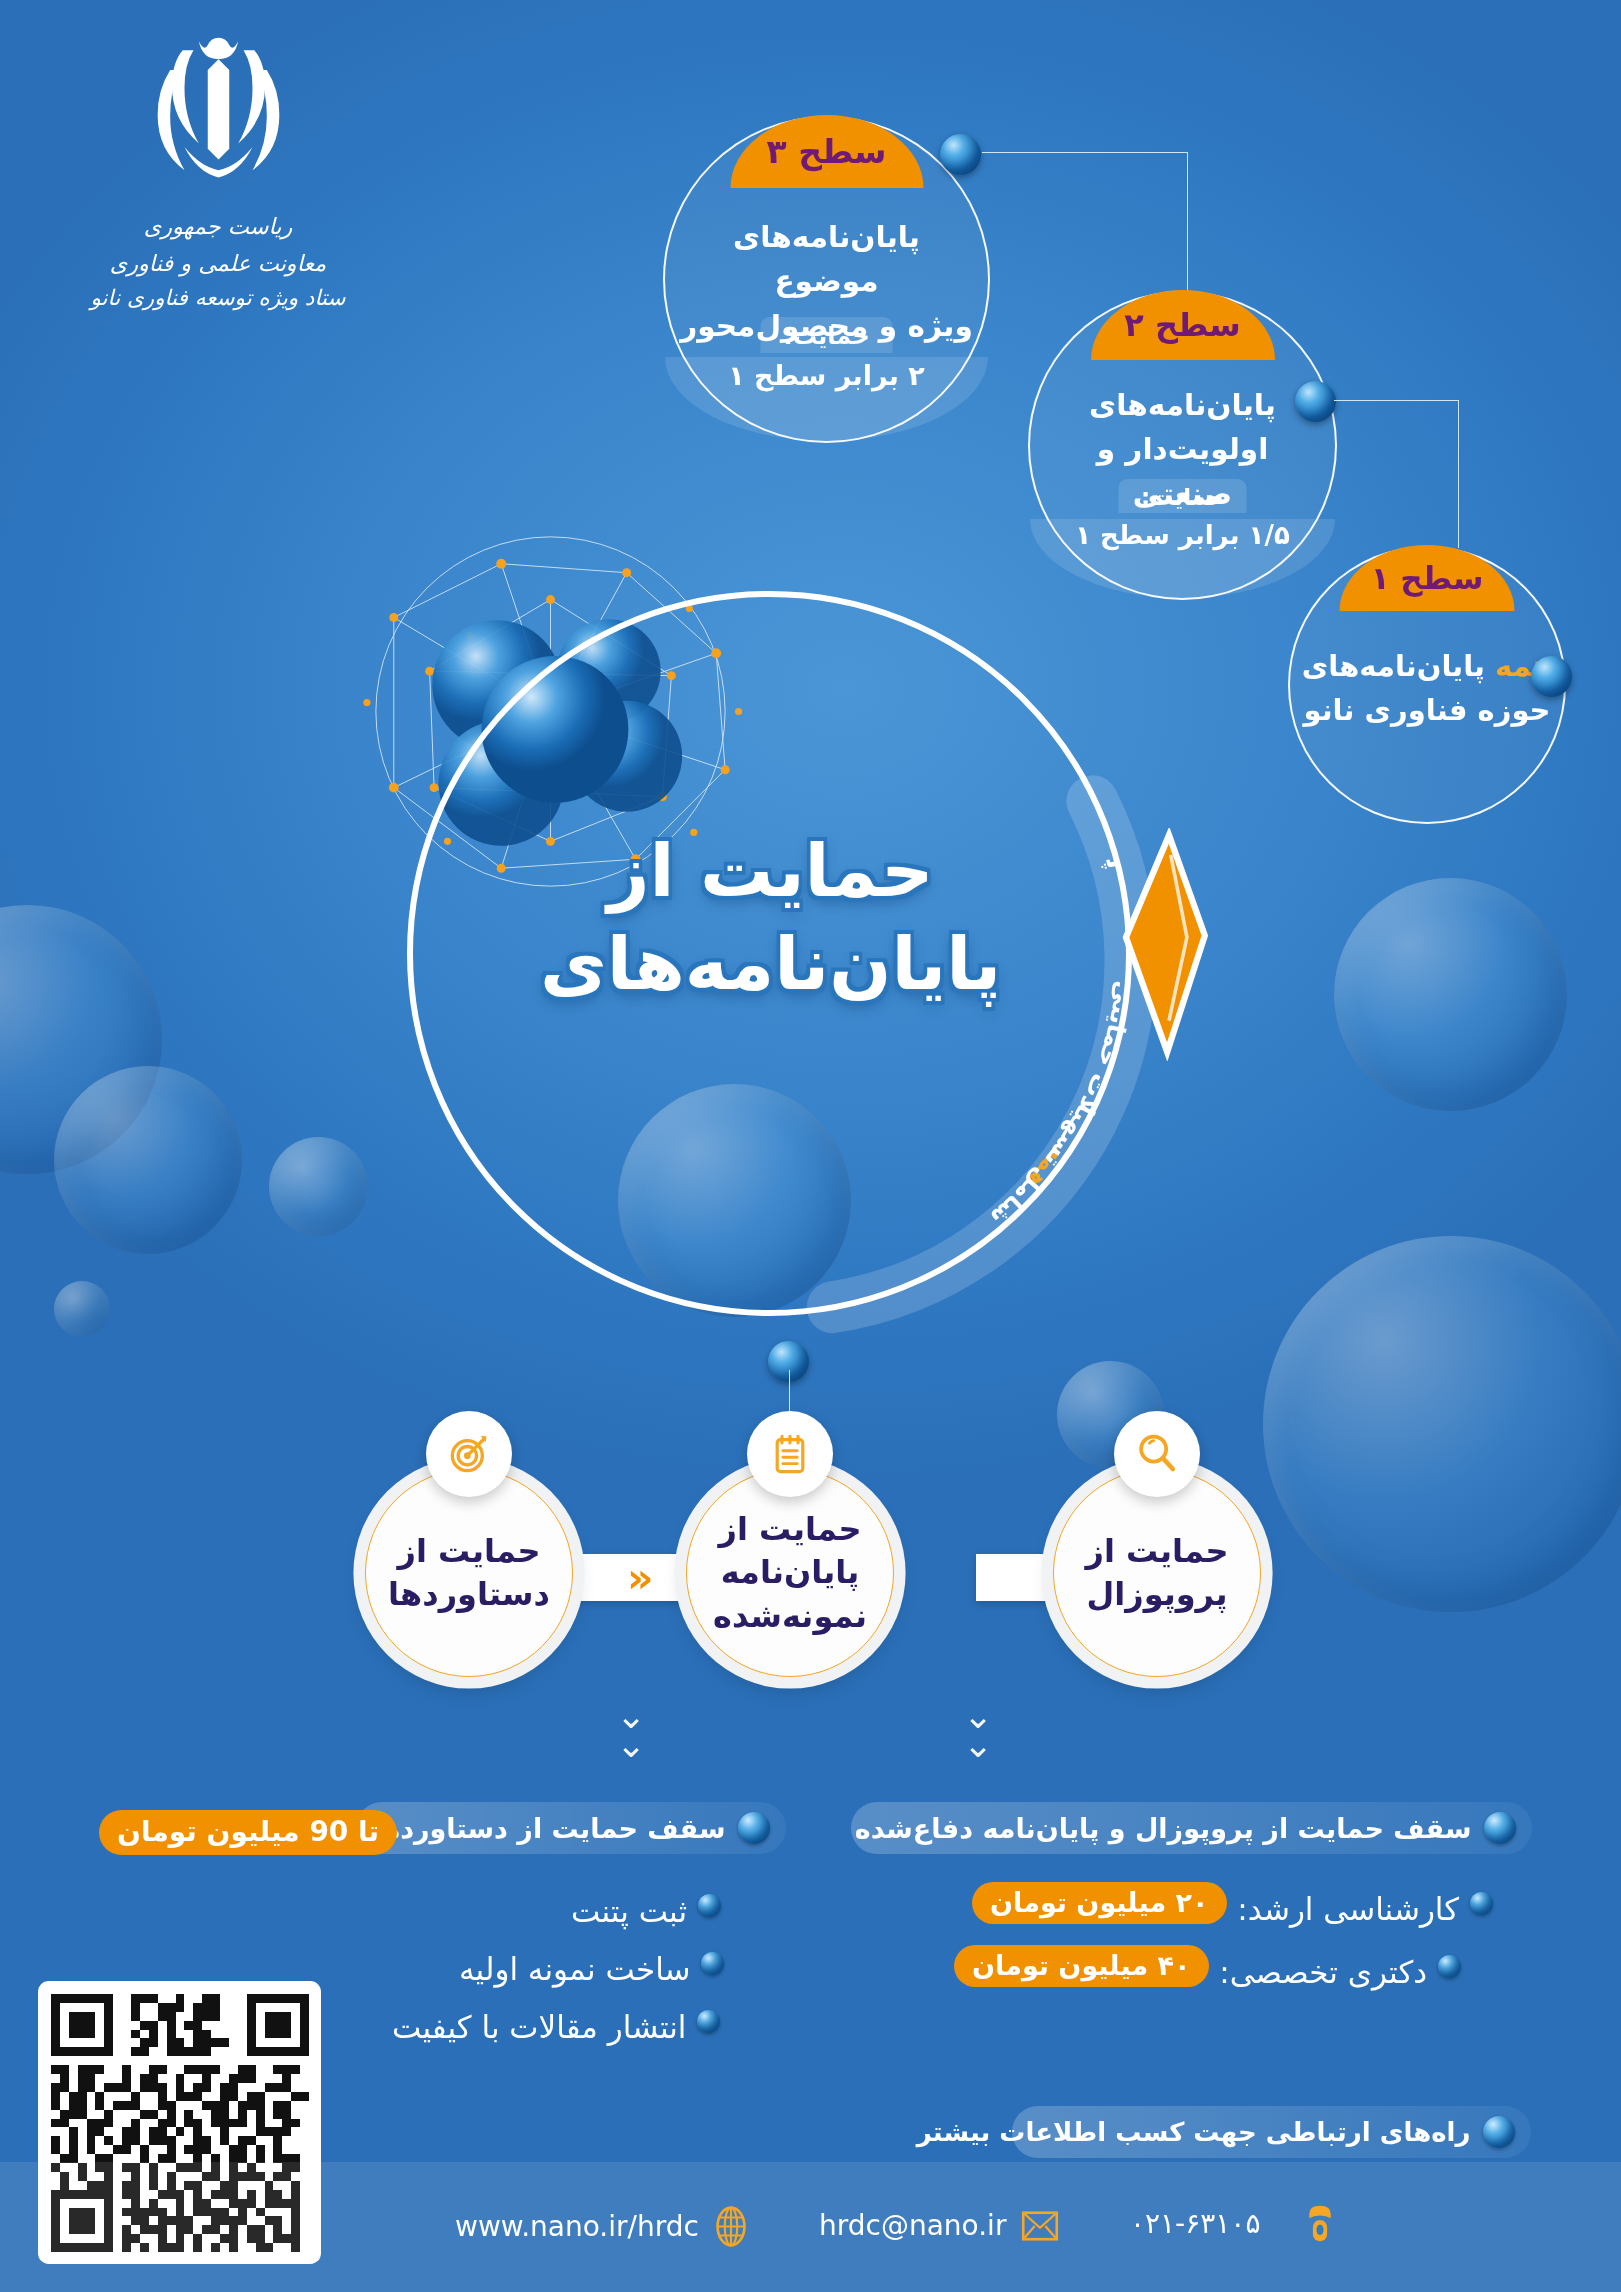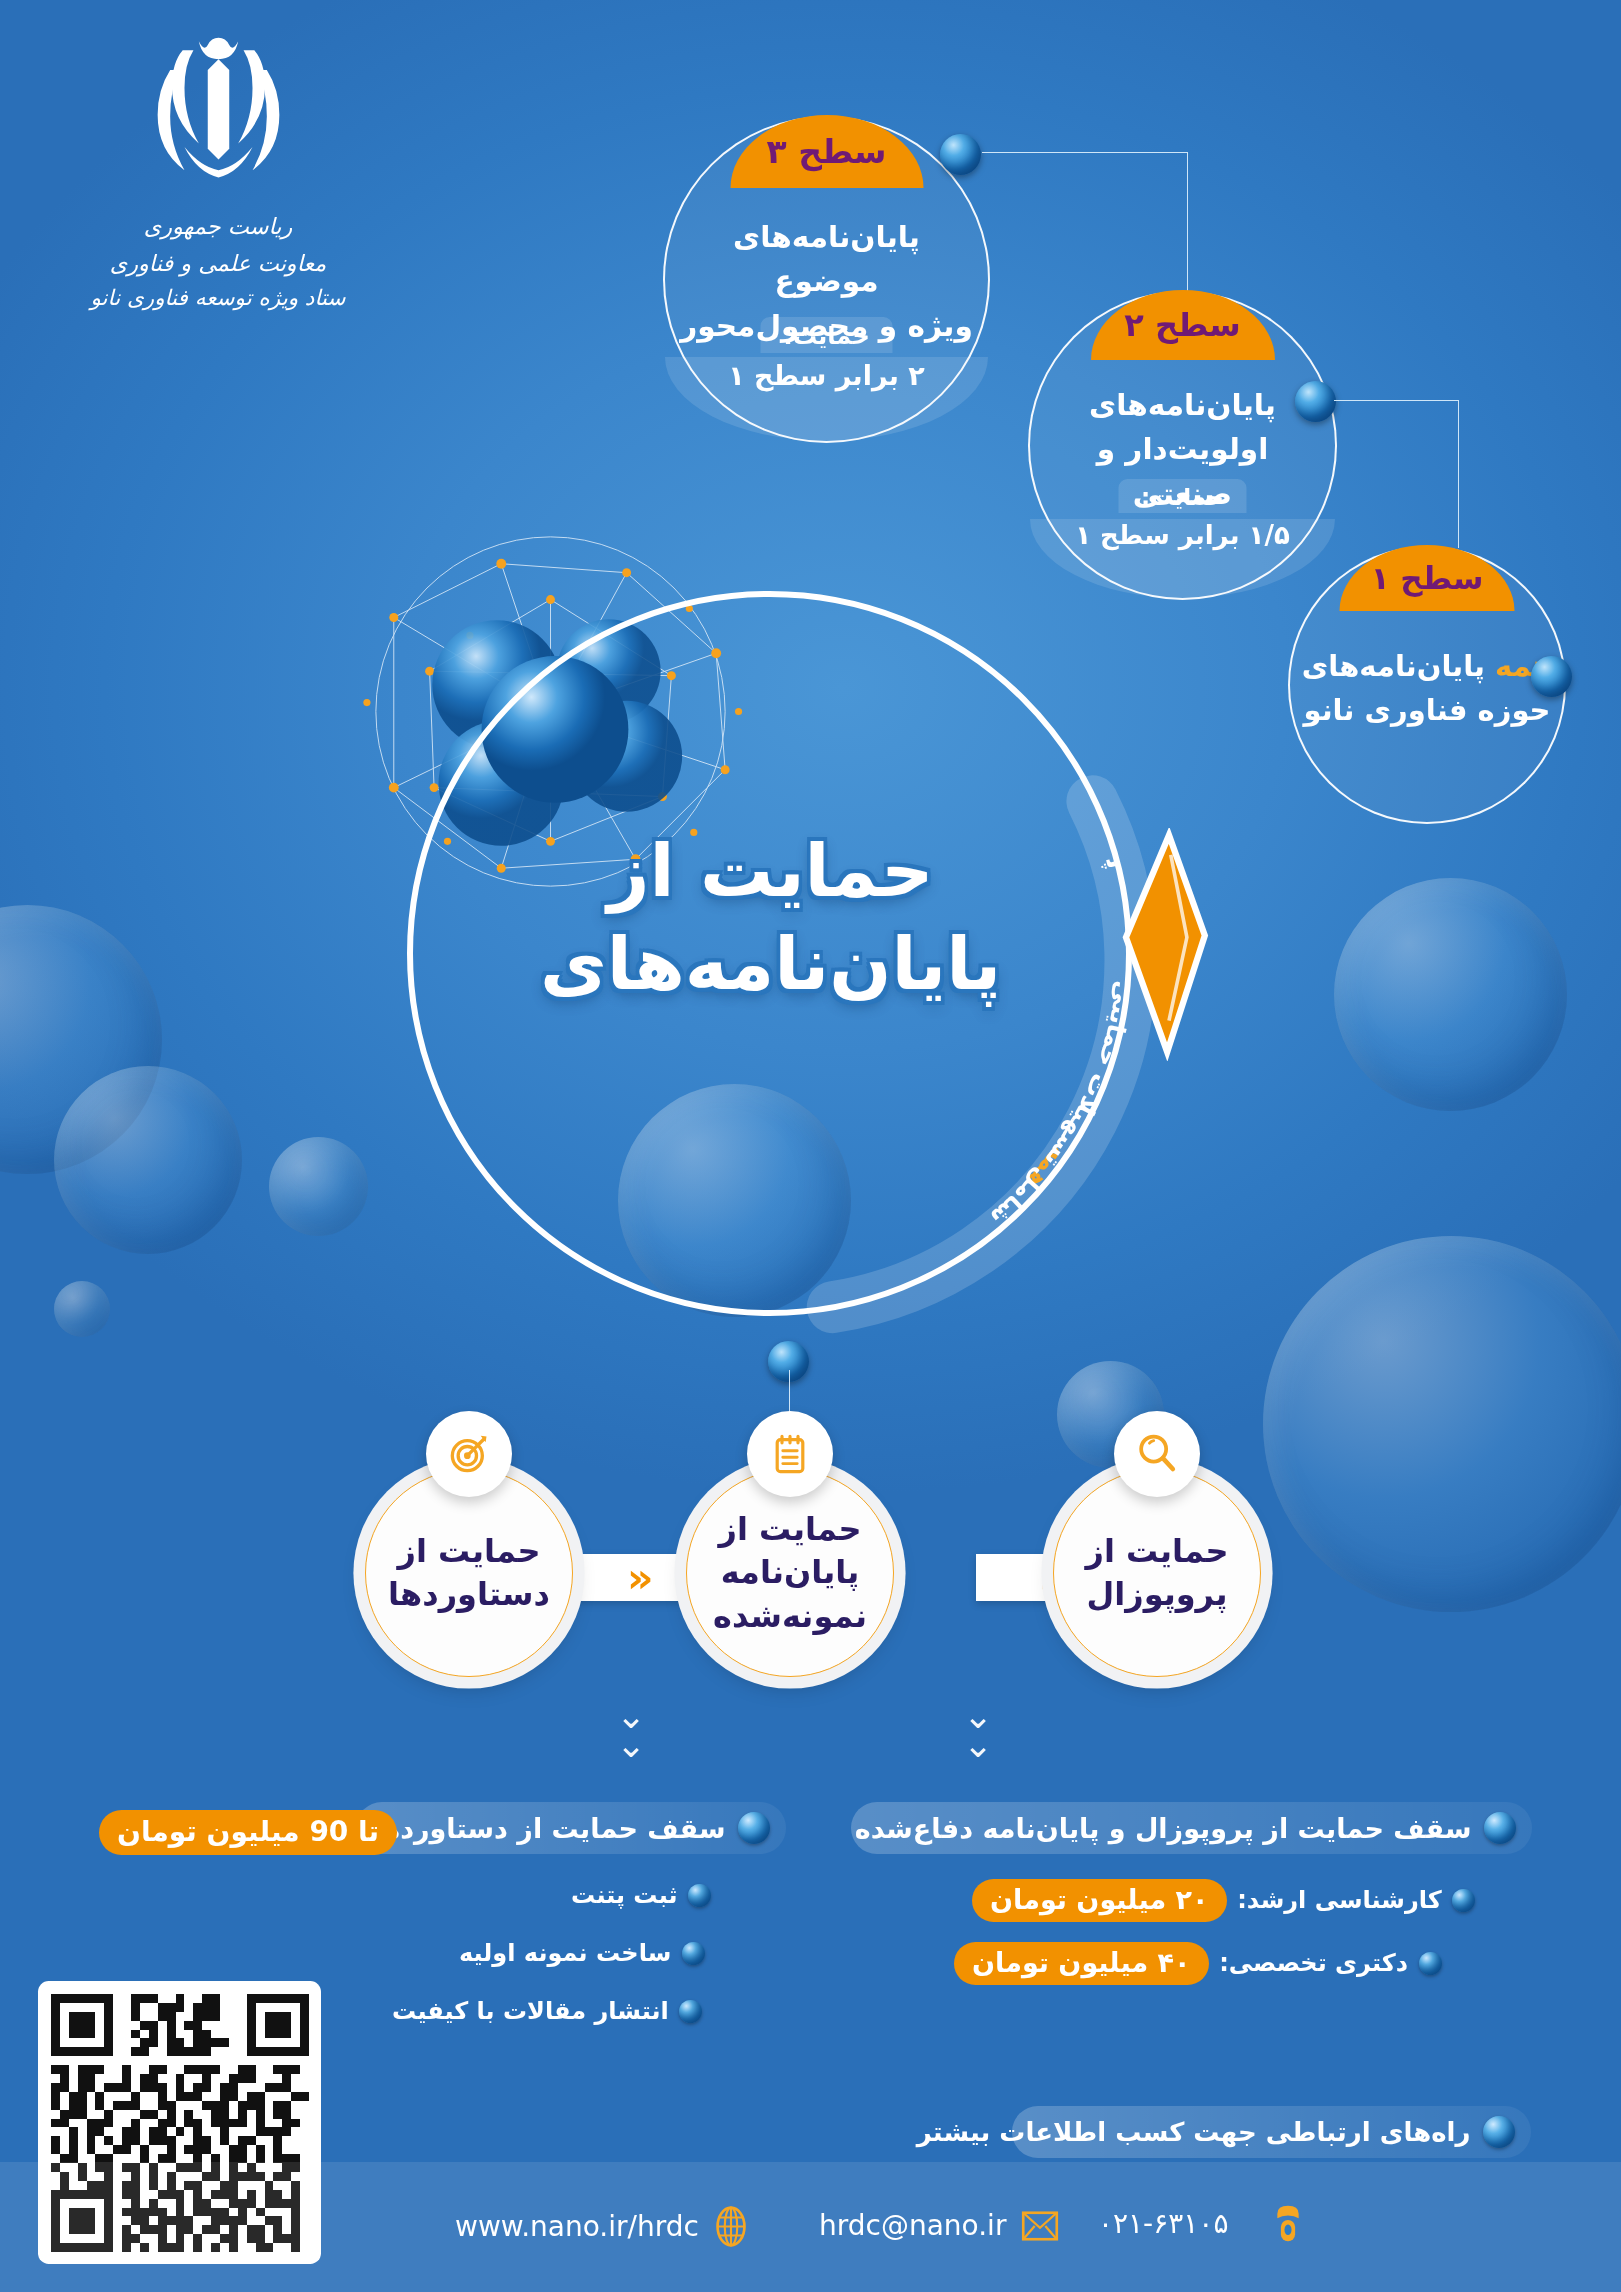--- a/index.html
+++ b/index.html
@@ -79,21 +79,21 @@
   
   .sec-head { position:absolute; height:52px; border-radius:27px;
      background:linear-gradient(90deg, rgba(255,255,255,.22), rgba(255,255,255,.06));
      display:flex; align-items:center; }
   .sec-head-txt { color:#fff; font-weight:bold; font-size:27px; white-space:nowrap; }
   .bullet { width:32px; height:32px; border-radius:50%; flex:0 0 auto;
      background:radial-gradient(circle at 32% 26%, #cfeaff 0%, #5ab3ea 28%, #1c78c2 64%, #0c4e8f 100%);
      box-shadow:inset -4.5px -5.4px 9px rgba(5,50,100,.5), 0 1.8px 3.6px rgba(0,0,0,.3); }
   .bullet.sm2 { width:23px; height:23px; }
   .li { position:absolute; display:flex; align-items:center; gap:10.7px; white-space:nowrap; }
-  .li-txt { color:#fff; font-weight:bold; font-size:24px; }
+  .li-txt { color:#fff; font-weight:normal; font-size:31px;margin-top:12px; }
   .pill { background:#f29100; color:#fff; font-weight:bold; font-size:27px;
      border-radius:23px; padding:5.4px 18px 6.3px; }
 
   
   #footer { position:absolute; left:0; bottom:0; width:1621px; height:131px;
      background:rgba(255,255,255,.10); }
   .fitem { position:absolute; display:flex; align-items:center; gap:14.3px; }
   .fitem-txt { color:#fff; font-size:28px; font-family:"DejaVu Sans","Liberation Sans",sans-serif; }
   #qr { position:absolute; left:38px; top:1981px; width:283px; height:283px;
         background:#fff; border-radius:10.7px; padding:12.5px; }
@@ -534,21 +534,21 @@
       </svg>
       <span class="fitem-txt">www.nano.ir/hrdc</span>
     </div>
     <div class="fitem" style="left:819px;top:47px;">
       <svg width="38" height="30" viewBox="0 0 42 34">
         <rect x="2" y="2" width="38" height="30" fill="none" stroke="#f5a623" stroke-width="3"></rect>
         <path d="M2 2 L21 19 L40 2 M2 32 L15 17 M40 32 L27 17" fill="none" stroke="#f5a623" stroke-width="2.6"></path>
       </svg>
       <span class="fitem-txt">hrdc@nano.ir</span>
     </div>
-    <div class="fitem" style="left:1098px;top:41px;gap:44px;">
+    <div class="fitem" style="left:1130px;top:41px;gap:44px;">
       <svg width="32" height="41" viewBox="0 0 36 46">
         <path d="M6 12 q0 -9 12 -9 q12 0 12 9 l0 5 q-5 -3 -12 -3 q-7 0 -12 3 z" fill="#f5a623"></path>
         <rect x="10" y="19" width="16" height="24" rx="8" fill="#f5a623"></rect>
         <ellipse cx="18" cy="30" rx="4" ry="6" fill="#2e7cc4"></ellipse>
       </svg>
       <span class="fitem-txt">۰۲۱-۶۳۱۰۵</span>
     </div>
   </div>
 
 </div>

